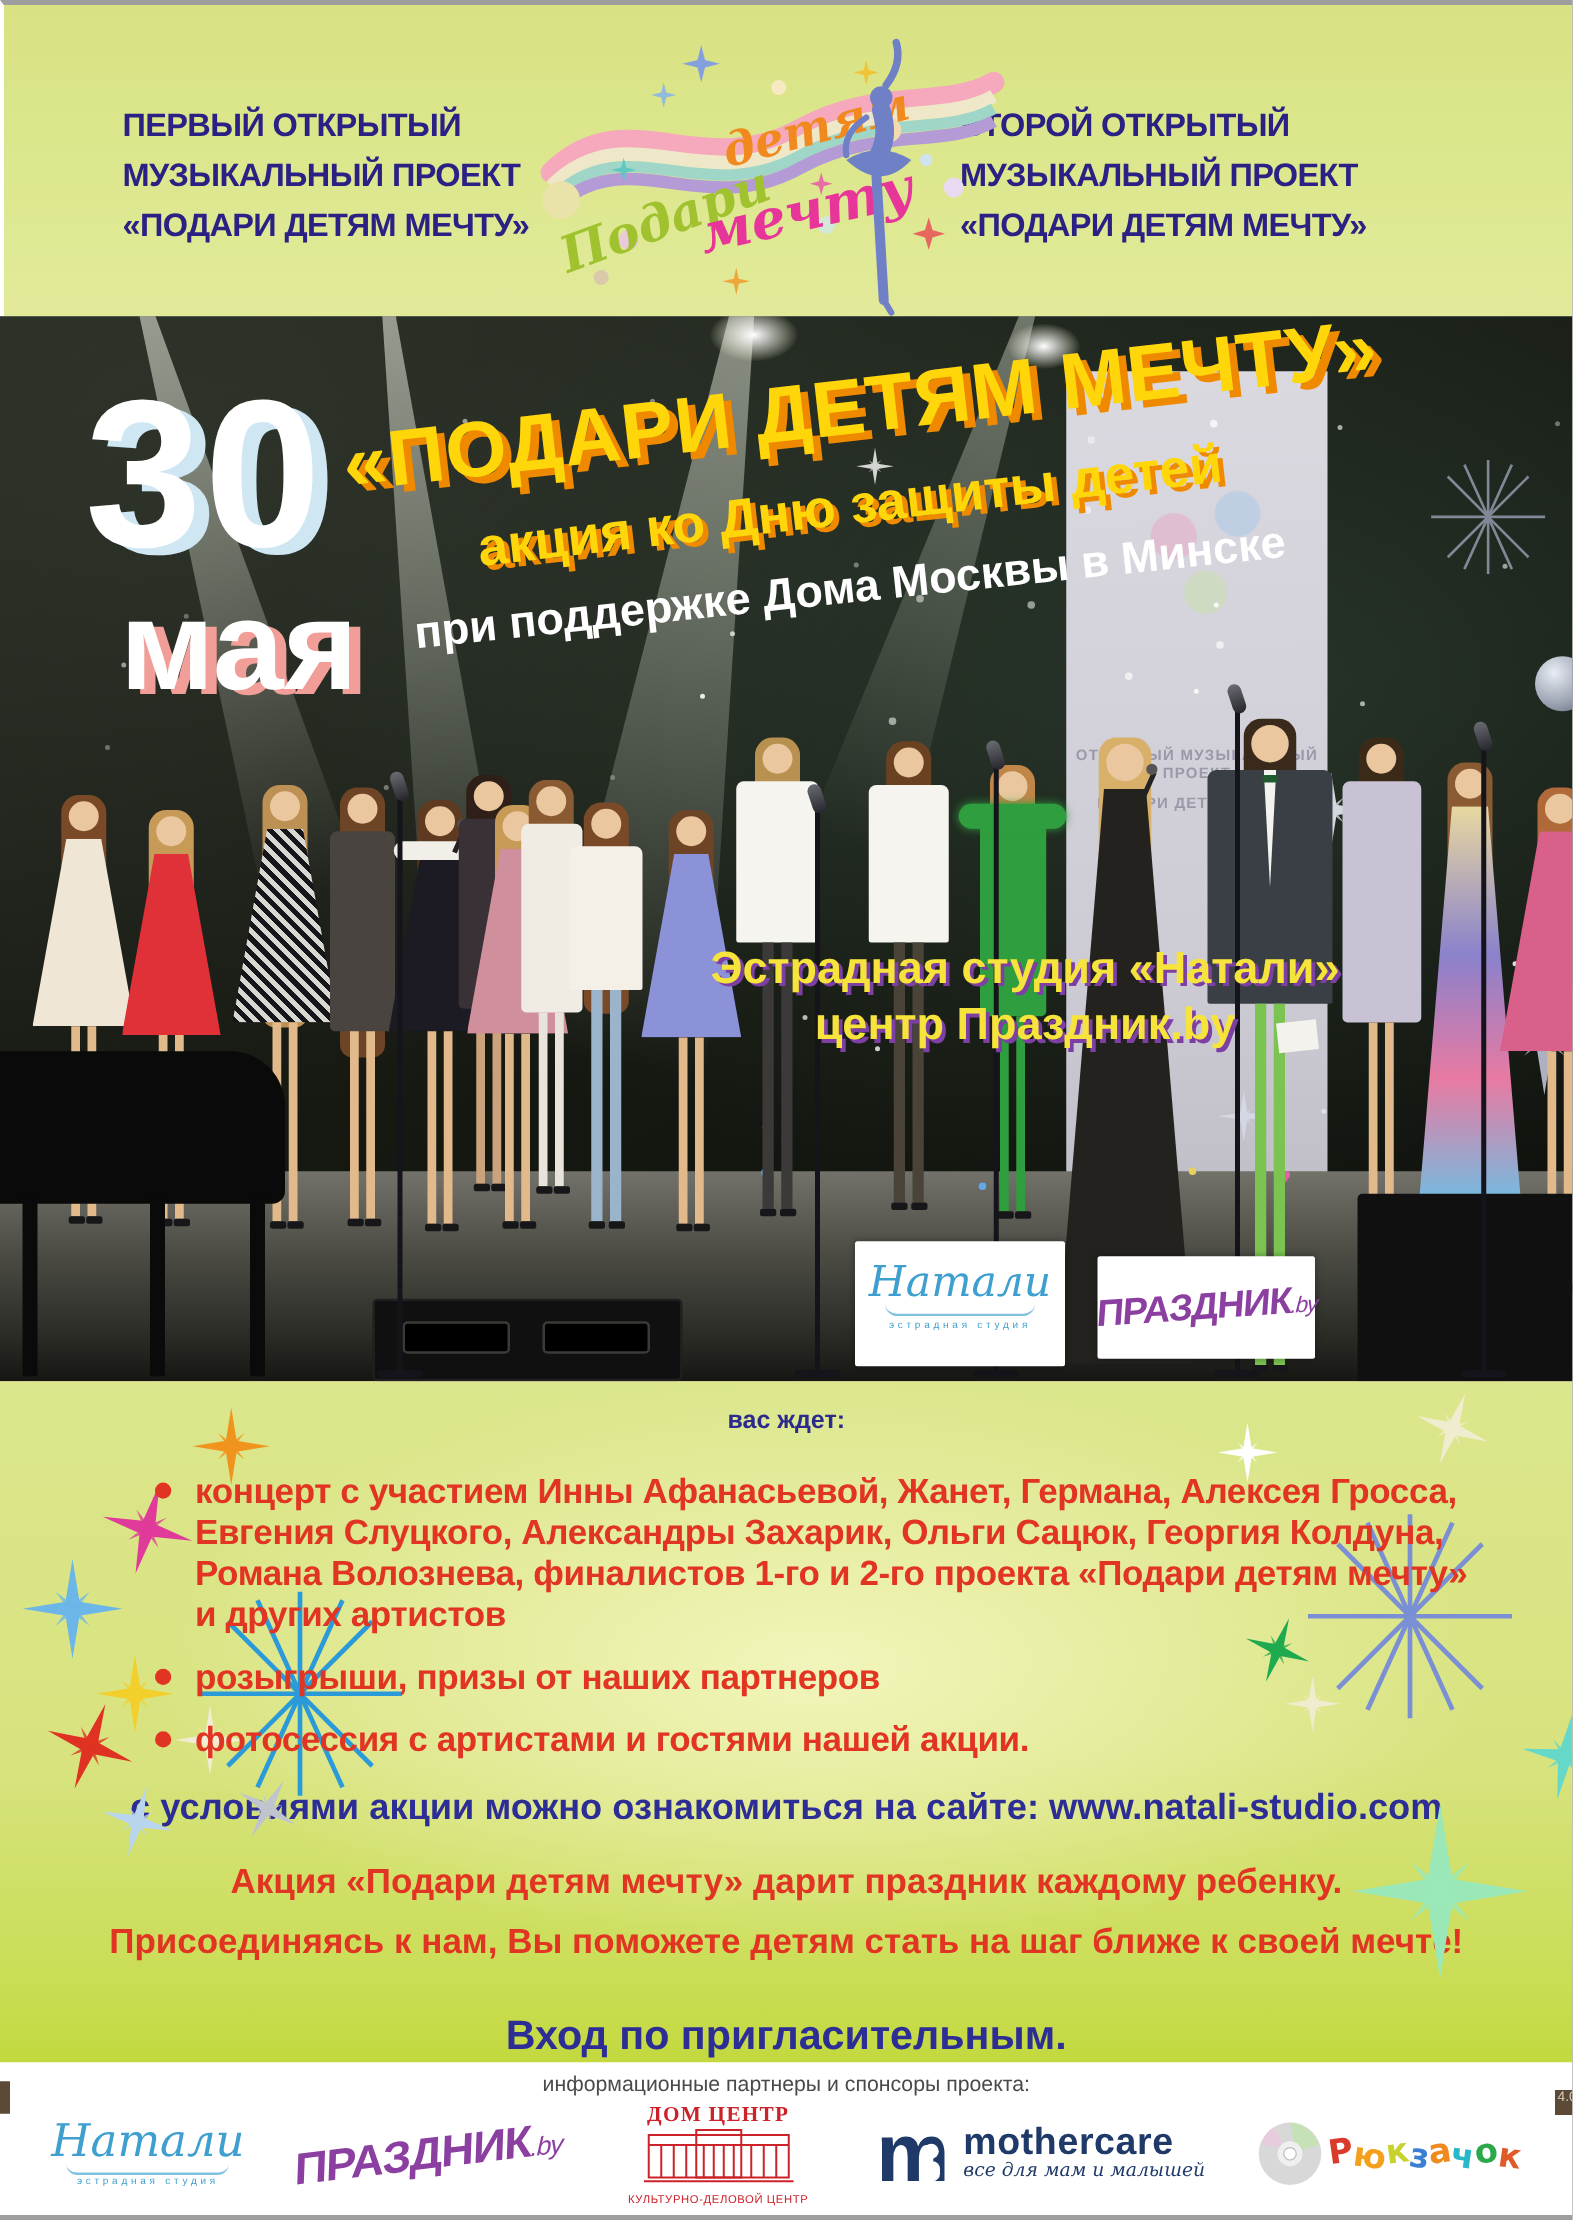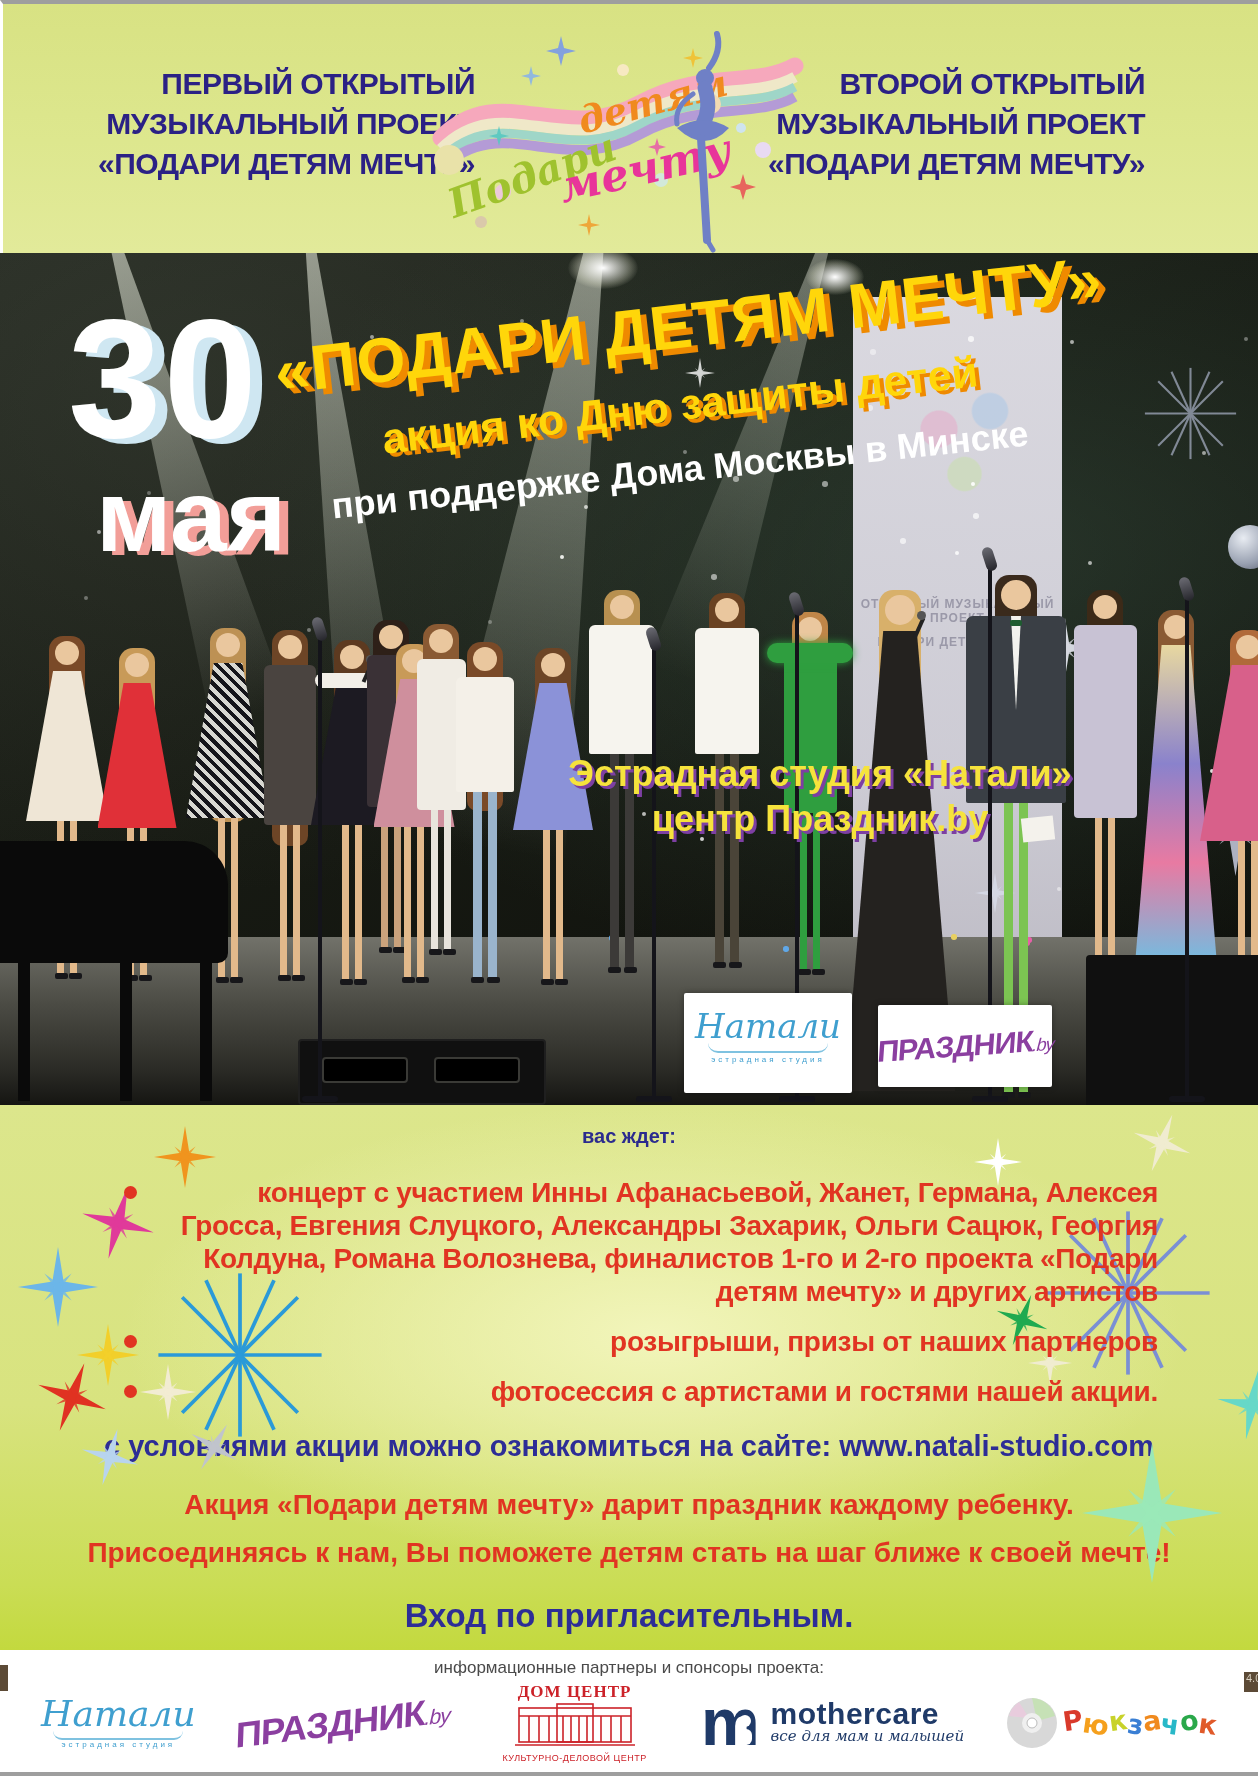--- a/index.html
+++ b/index.html
@@ -4,22 +4,22 @@
 <style>
   html,body{margin:0;padding:0;background:#888;}
   .poster{position:relative;width:1258px;height:1776px;margin:0 auto;background:#fff;overflow:hidden;
           font-family:"Liberation Sans",sans-serif;}
   .poster *{box-sizing:border-box;}
 
   
   .banner{position:absolute;left:0;top:0;width:1258px;height:253px;
           background:linear-gradient(180deg,#d8e283 0%,#dde78e 55%,#e2ea9a 100%);
           border-top:4px solid #9e9e9e;border-left:3px solid #fff;}
-  .banner-text{position:absolute;top:60px;color:#2b2185;font-weight:700;font-size:30px;
-               line-height:40px;letter-spacing:-.5px;white-space:nowrap;text-align:right;}
+  .banner-text{position:absolute;top:76px;color:#2b2185;font-weight:700;font-size:26px;
+               line-height:40px;letter-spacing:-.5px;white-space:nowrap;}
   .banner-text.left{left:95px;}
   .banner-text.right{left:765px;}
   .banner-logo{position:absolute;left:408px;top:4px;width:410px;height:246px;}
 
   
   .photo{position:absolute;left:0;top:253px;width:1258px;height:852px;overflow:hidden;
          background:
            radial-gradient(ellipse at 78% 35%, rgba(66,96,78,.40), rgba(0,0,0,0) 55%),
            radial-gradient(ellipse at 15% 15%, rgba(70,78,66,.35), rgba(0,0,0,0) 50%),
            linear-gradient(150deg,#262a22 0%,#171a13 45%,#0d0e0a 100%);}
@@ -86,28 +86,28 @@
   .card-prazdnik .pz{display:inline-block;transform:skewX(-8deg) rotate(-4deg);
             color:#8b3fa0;font-weight:700;font-size:30px;letter-spacing:-1px;}
   .card-prazdnik .by{font-size:18px;font-style:italic;font-weight:400;}
 
   
   .info{position:absolute;left:0;top:1105px;width:1258px;height:545px;overflow:hidden;
         background:
           radial-gradient(ellipse 760px 330px at 52% 42%, #f2f5bb 0%, rgba(242,245,187,0) 70%),
           linear-gradient(180deg,#dce68c 0%,#d8e37f 55%,#cadd55 88%,#c3d93e 100%);}
   .info .heading{margin:20px 0 0;text-align:center;color:#2b2b8e;font-size:20px;font-weight:700;}
-  .info ul{list-style:none;margin:28px auto 0;padding:0 100px 0 120px;width:1258px;text-align:right;}
+  .info ul{list-style:none;margin:28px auto 0;padding:0 80px 0 120px;width:1258px;}
   .info li{position:relative;color:#e13422;font-weight:700;font-size:28px;line-height:33px;
            letter-spacing:-.3px;padding-left:36px;margin-bottom:17px;}
   .info li::before{content:"";position:absolute;left:4px;top:10px;width:13px;height:13px;border-radius:50%;background:#e13422;}
   .site-line{text-align:center;color:#2d2d96;font-weight:700;font-size:29px;margin-top:22px;}
   .action-line{text-align:center;color:#e13422;font-weight:700;font-size:28px;margin-top:16px;}
   .action-line.first{margin-top:26px;}
-  .entry-line1{text-align:center;color:#2d2d96;font-weight:700;font-size:33px;margin-top:28px;}
+  .entry-line1{text-align:center;color:#2d2d96;font-weight:700;font-size:33px;margin-top:40px;}
   .sparkle{position:absolute;pointer-events:none;}
 
   
   .footer{position:absolute;left:0;top:1650px;width:1258px;height:126px;background:#fff;
           border-bottom:4px solid #9e9e9e;}
   .footer .caption{text-align:center;color:#4a4a4a;font-size:17px;margin-top:8px;}
   .logo-row{position:absolute;left:0;top:32px;width:1258px;display:flex;justify-content:space-evenly;align-items:center;}
   .flogo{text-align:center;}
   .fl-natali .script{font-family:"DejaVu Serif",serif;font-style:italic;font-size:36px;color:#3f9fcf;line-height:34px;}
   .fl-natali .sub{font-size:8px;letter-spacing:3px;color:#3f9fcf;}

